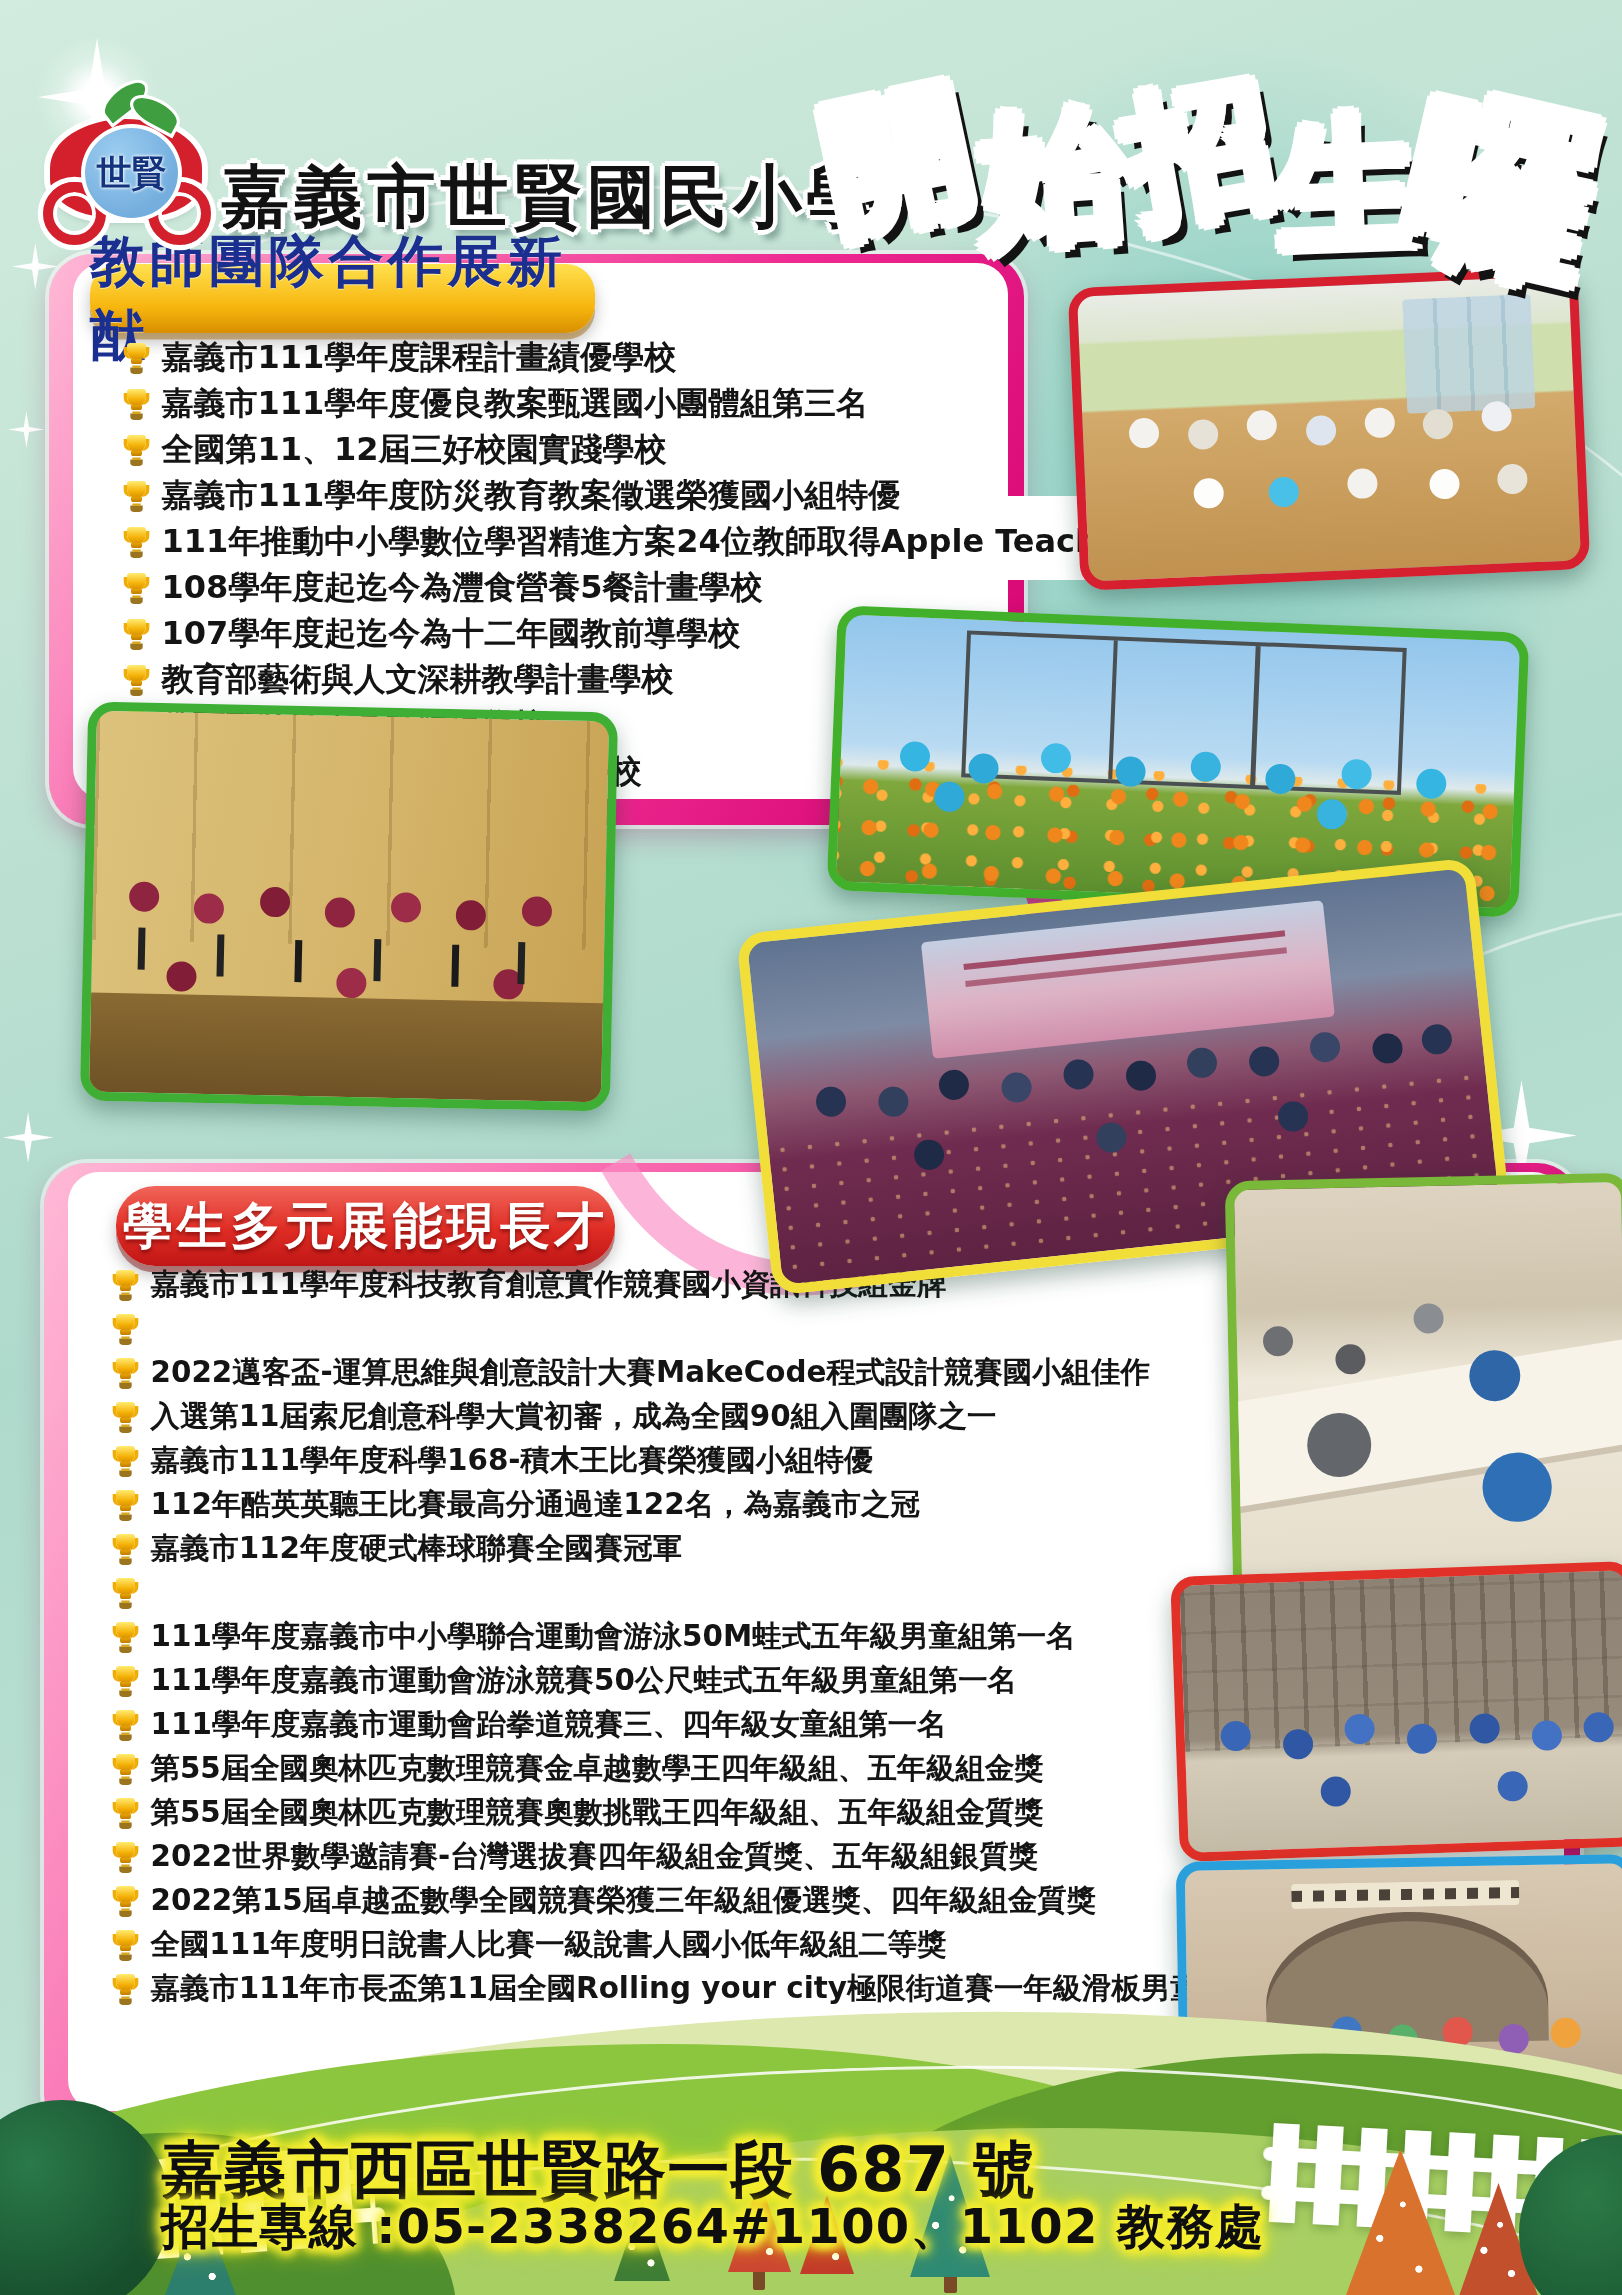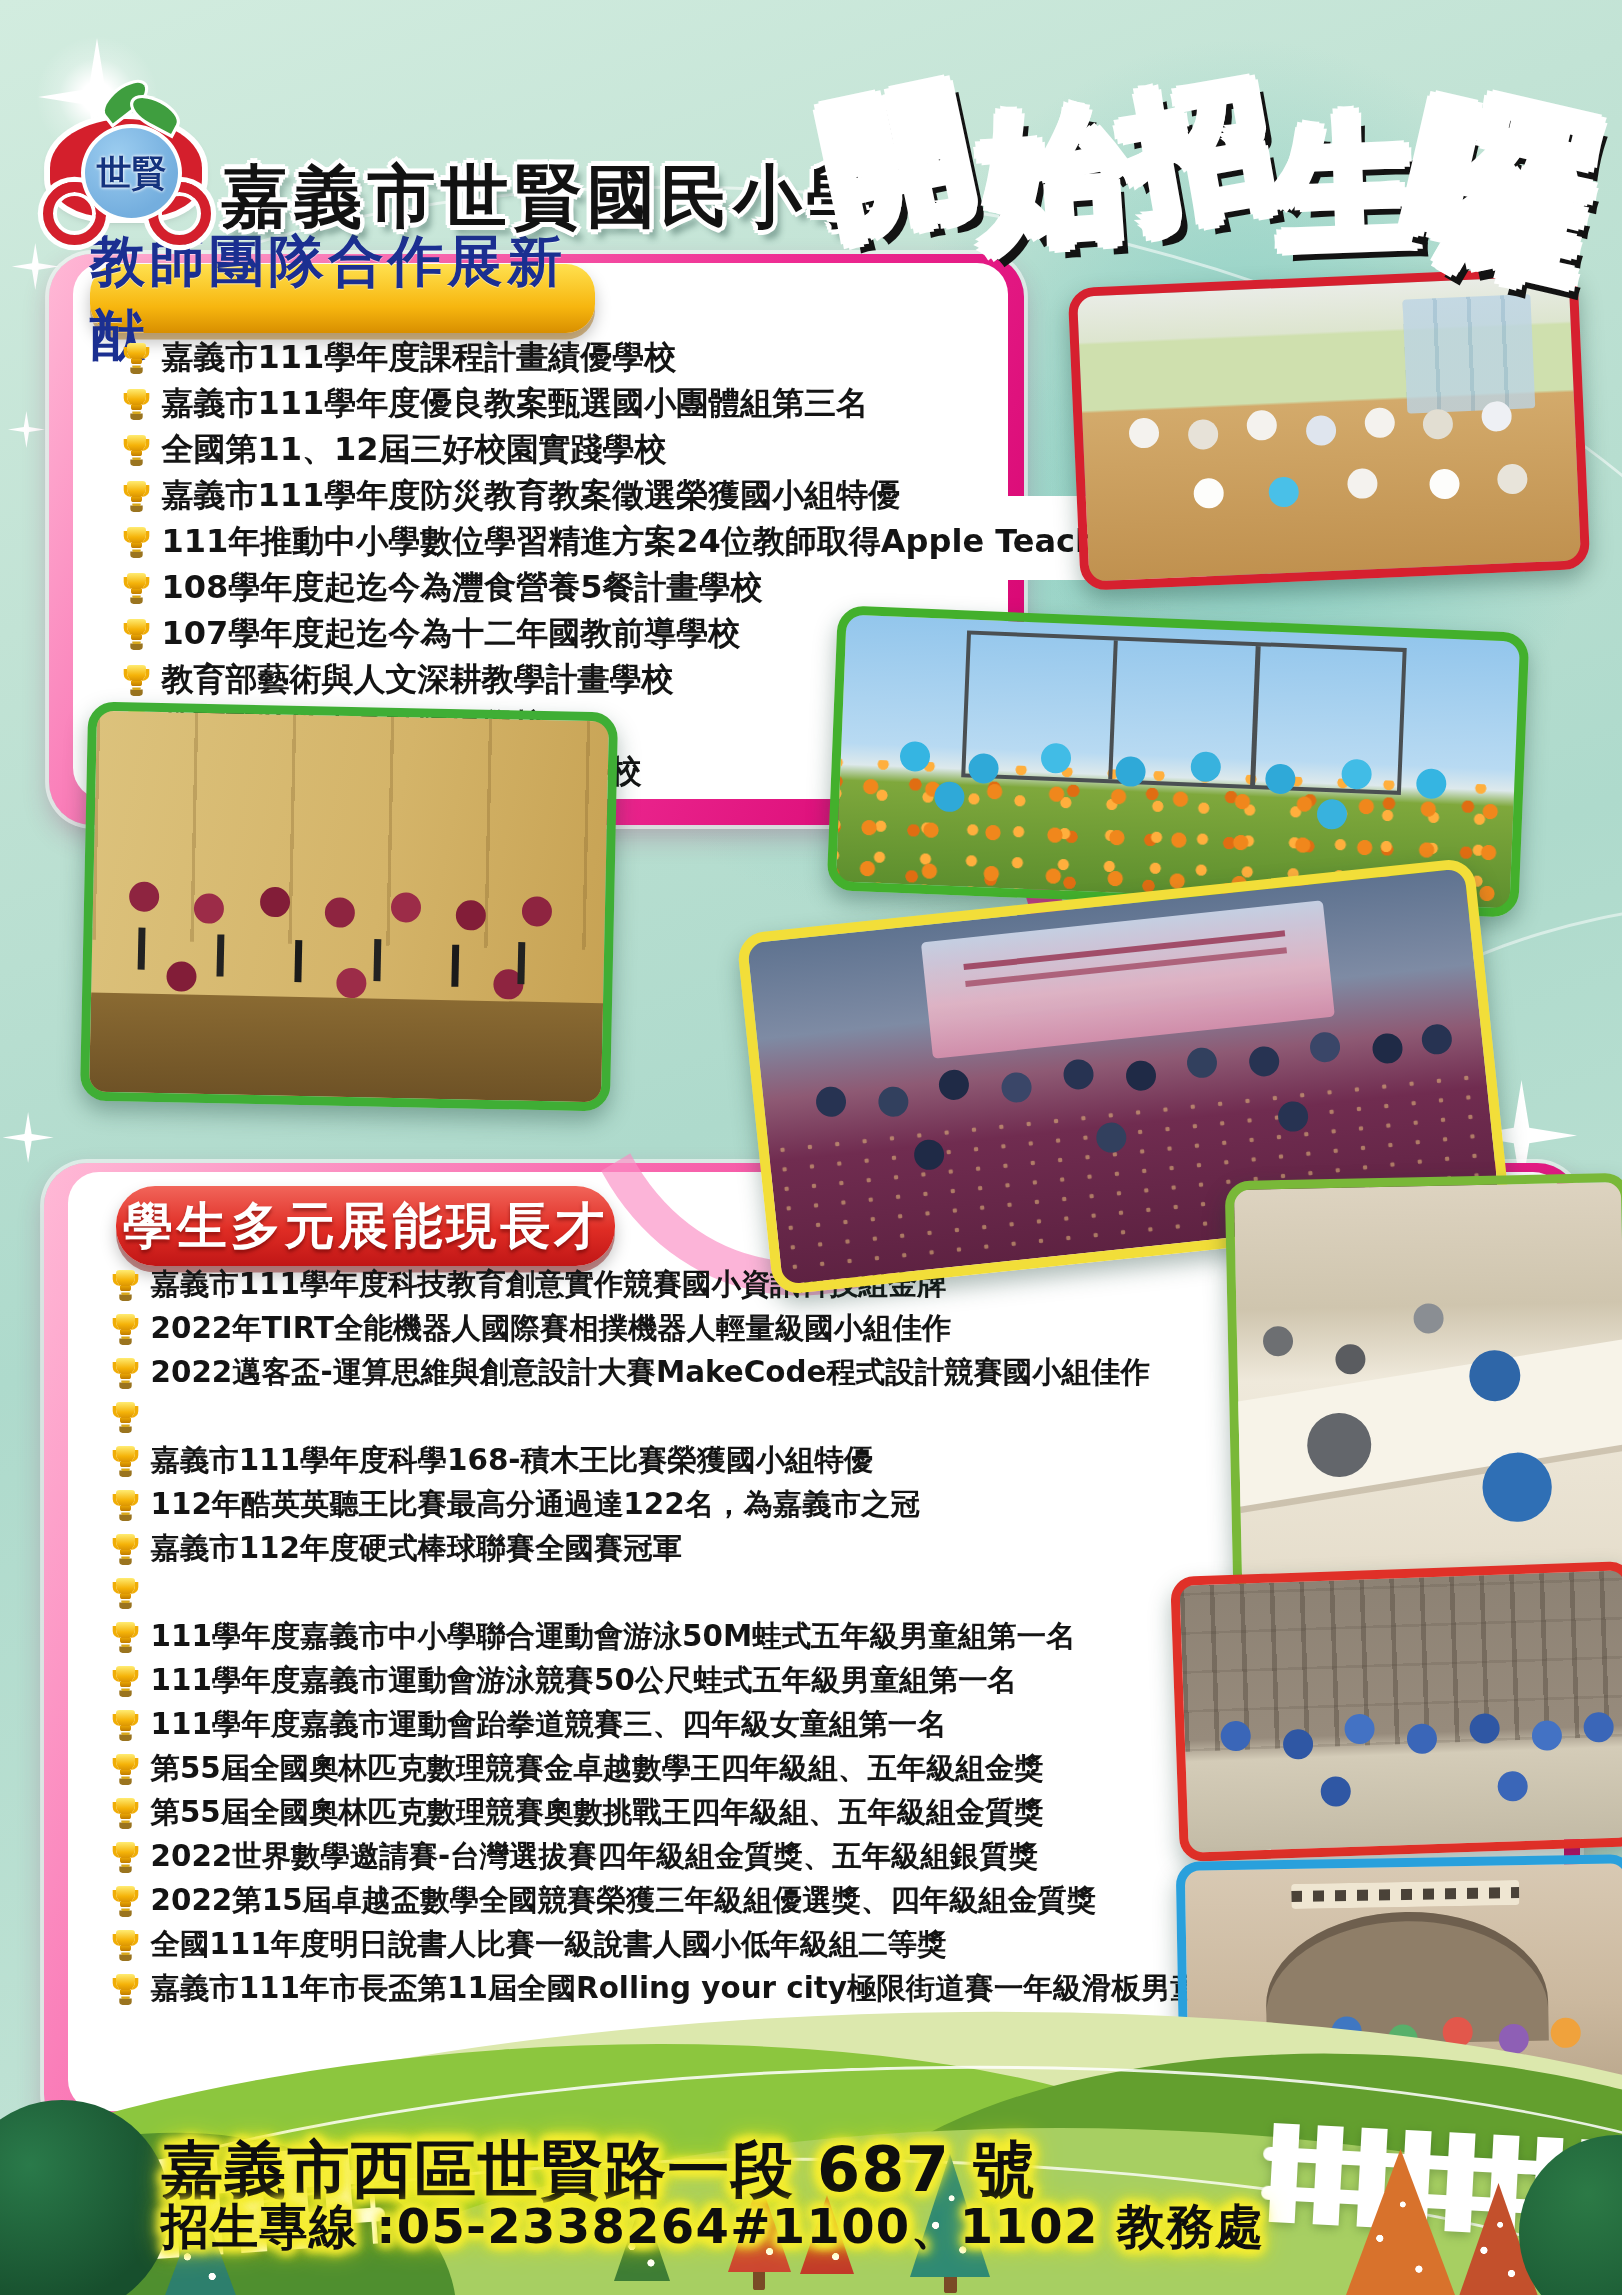--- a/index.html
+++ b/index.html
@@ -292,30 +292,30 @@
   </div>
   <ul class="ach list2">
 
       <li>
         <span class="trophy"></span>
         <span>嘉義市111學年度科技教育創意實作競賽國小資訊科技組金牌</span>
       </li>
 
       <li>
         <span class="trophy"></span>
-        <span>2022年TIRT全能機器人國際賽相撲機器人輕量級國小組佳作</span>
       </li>
 
       <li>
         <span class="trophy"></span>
         <span>2022邁客盃-運算思維與創意設計大賽MakeCode程式設計競賽國小組佳作</span>
       </li>
 
       <li>
         <span class="trophy"></span>
+        <span>入選第11屆索尼創意科學大賞初審，成為全國90組入圍團隊之一</span>
       </li>
 
       <li>
         <span class="trophy"></span>
         <span>嘉義市111學年度科學168-積木王比賽榮獲國小組特優</span>
       </li>
 
       <li>
         <span class="trophy"></span>
         <span>112年酷英英聽王比賽最高分通過達122名，為嘉義市之冠</span>

